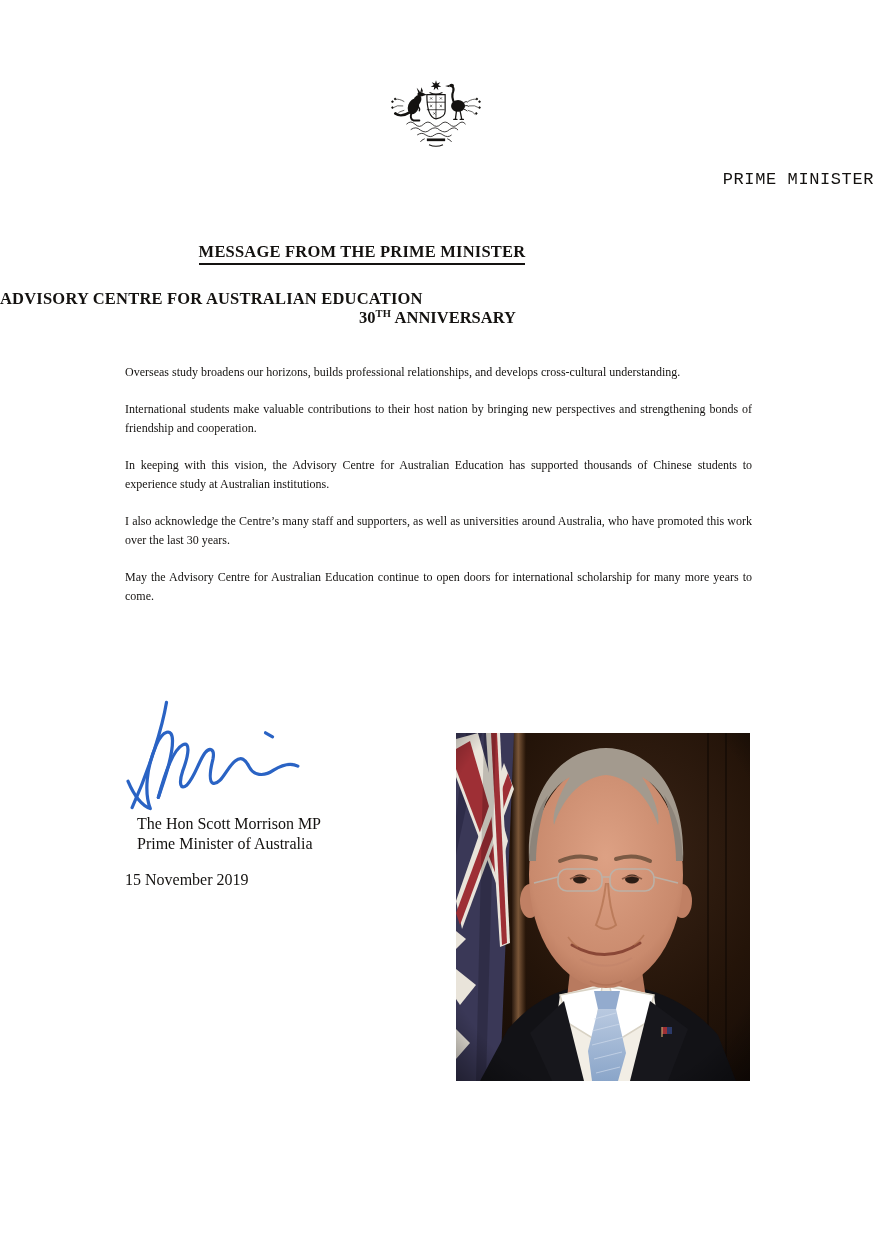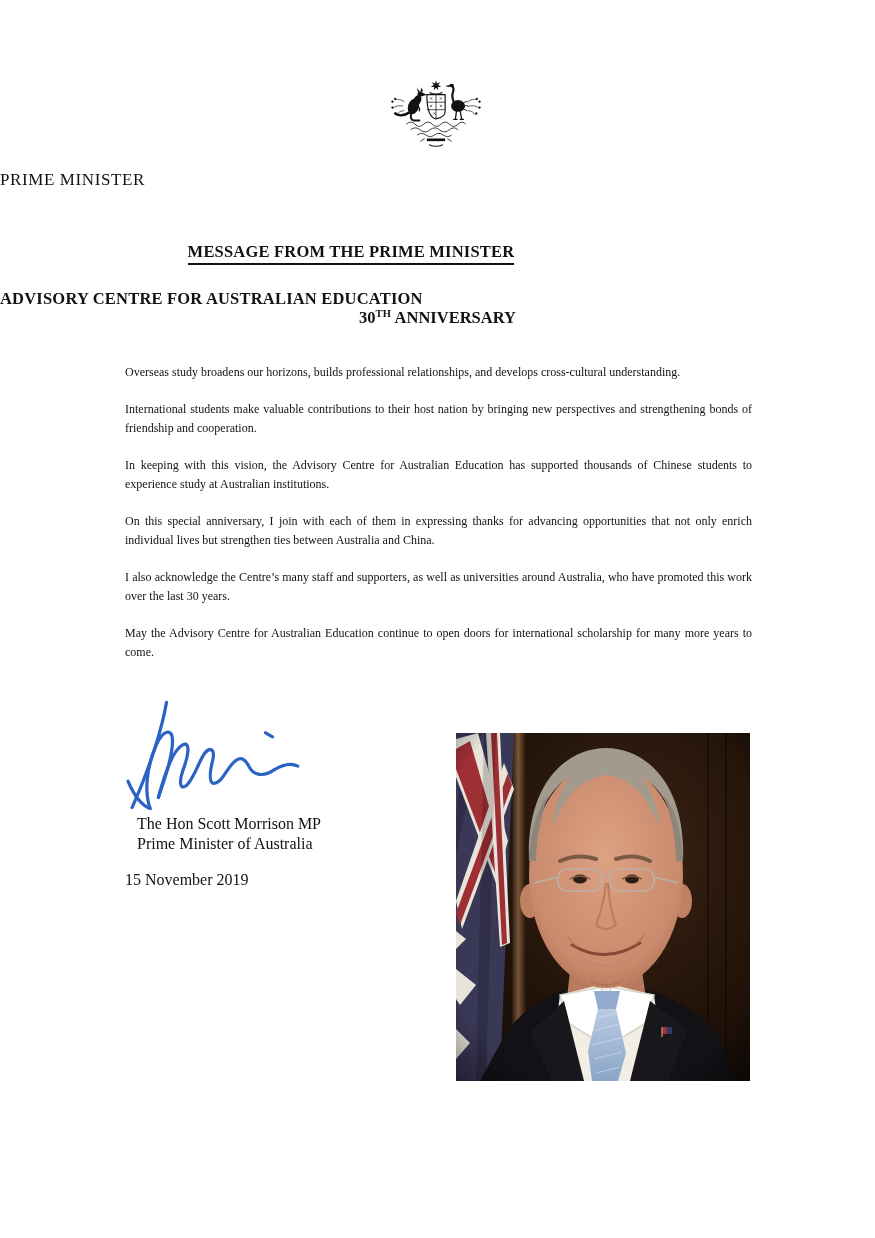--- a/index.html
+++ b/index.html
@@ -21,30 +21,32 @@
     left: 378px;
     top: 78px;
     width: 116px;
     height: 86px;
   }
   .office-title {
     position: absolute;
     left: 0;
     top: 170px;
     width: 874px;
-    text-align: left;
+    text-align: right;
     font-size: 17px;
     letter-spacing: 0.6px;
+    font-family: Liberation Mono, monospace;
   }
   .msg-title-wrap {
     position: absolute;
     left: 0;
     top: 242px;
     width: 702px;
     text-align: center;
+    padding-left: 11px;
   }
   .msg-title {
     display: inline-block;
     font-weight: bold;
     font-size: 16.5px;
     border-bottom: 2px solid #141210;
     padding-bottom: 1px;
     letter-spacing: 0.2px;
   }
   .org-title {
@@ -180,21 +182,20 @@
   <div class="msg-title-wrap">
     <span class="msg-title">MESSAGE FROM THE PRIME MINISTER</span>
   </div>
   <div class="org-title">ADVISORY CENTRE FOR AUSTRALIAN EDUCATION</div>
   <div class="anniv-title"><span>30</span><sup>TH</sup><span> ANNIVERSARY</span></div>
 
   <div class="body-text">
     <p>Overseas study broadens our horizons, builds professional relationships, and develops cross-cultural understanding.</p>
     <p>International students make valuable contributions to their host nation by bringing new perspectives and strengthening bonds of friendship and cooperation.</p>
     <p>In keeping with this vision, the Advisory Centre for Australian Education has supported thousands of Chinese students to experience study at Australian institutions.</p>
-    <p>On this special anniversary, I join with each of them in expressing thanks for advancing opportunities that not only enrich individual lives but strengthen ties between Australia and China.</p>
     <p>I also acknowledge the Centre’s many staff and supporters, as well as universities around Australia, who have promoted this work over the last 30 years.</p>
     <p>May the Advisory Centre for Australian Education continue to open doors for international scholarship for many more years to come.</p>
   </div>
 
   <svg class="signature-block" viewBox="0 0 190 122" aria-hidden="true">
     <g fill="none" stroke="#2a63c4" stroke-width="3.2" stroke-linecap="round" stroke-linejoin="round">
       <path d="M44,10 C40,34 28,74 10,114"></path>
       <path d="M6,88 C12,102 20,112 28,115 C22,100 24,74 34,52 C40,38 50,34 50,48 C50,64 42,86 36,104"></path>
       <path d="M36,104 C44,74 52,56 60,52 C68,48 66,62 60,78 C56,90 58,97 64,92 C72,84 76,68 82,60 C87,54 92,56 90,66 C87,78 86,88 90,90 C98,92 104,74 112,68 C118,63 122,66 126,74 C130,82 140,84 150,77 C158,72 166,69 174,73"></path>
       <path d="M142,40 L149,44"></path>

